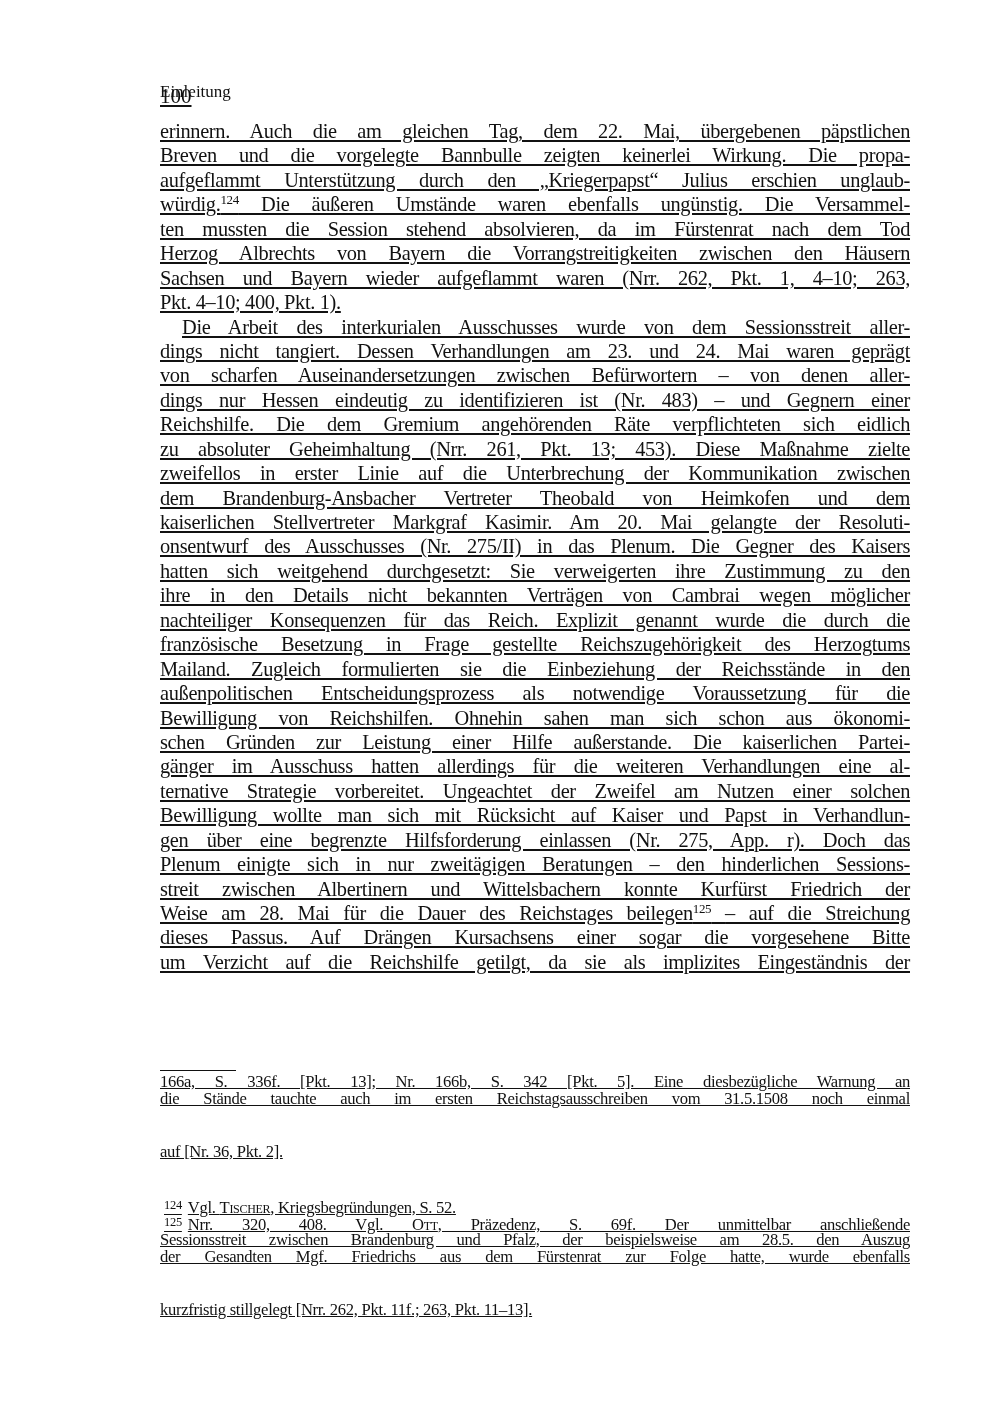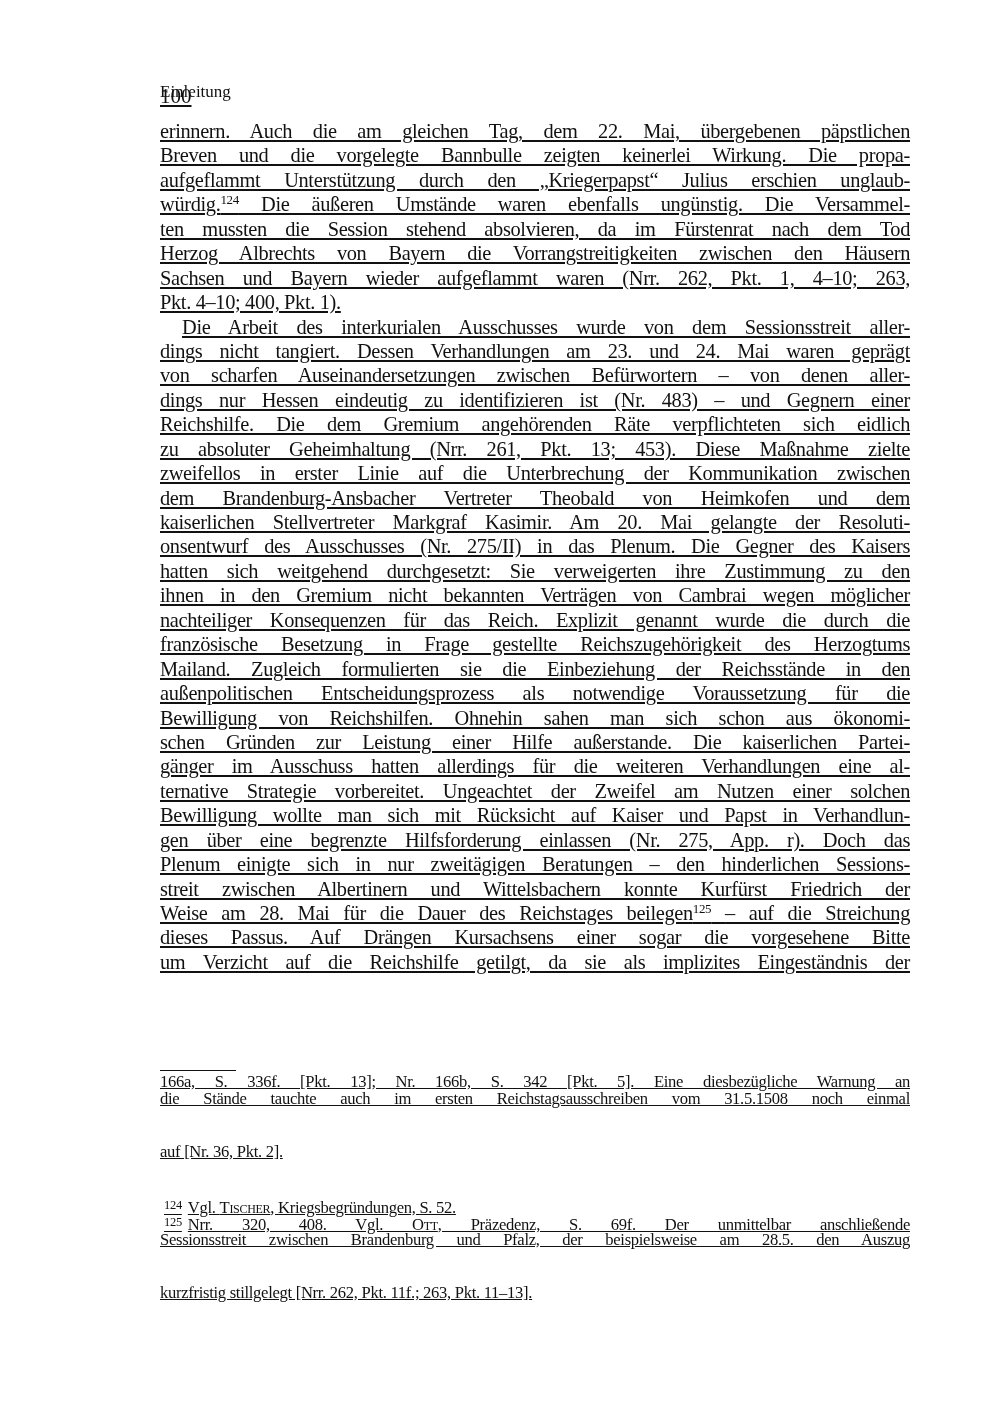--- a/index.html
+++ b/index.html
@@ -44,21 +44,21 @@
   <span class="line">dings nicht tangiert. Dessen Verhandlungen am 23. und 24. Mai waren geprägt</span>
   <span class="line">von scharfen Auseinandersetzungen zwischen Befürwortern – von denen aller-</span>
   <span class="line">dings nur Hessen eindeutig zu identifizieren ist (Nr. 483) – und Gegnern einer</span>
   <span class="line">Reichshilfe. Die dem Gremium angehörenden Räte verpflichteten sich eidlich</span>
   <span class="line">zu absoluter Geheimhaltung (Nrr. 261, Pkt. 13; 453). Diese Maßnahme zielte</span>
   <span class="line">zweifellos in erster Linie auf die Unterbrechung der Kommunikation zwischen</span>
   <span class="line">dem Brandenburg-Ansbacher Vertreter Theobald von Heimkofen und dem</span>
   <span class="line">kaiserlichen Stellvertreter Markgraf Kasimir. Am 20. Mai gelangte der Resoluti-</span>
   <span class="line">onsentwurf des Ausschusses (Nr. 275/II) in das Plenum. Die Gegner des Kaisers</span>
   <span class="line">hatten sich weitgehend durchgesetzt: Sie verweigerten ihre Zustimmung zu den</span>
-  <span class="line">ihnen in den Gremium nicht bekannten Verträgen von Cambrai wegen möglicher</span>
+  <span class="line">ihre in den Details nicht bekannten Verträgen von Cambrai wegen möglicher</span>
   <span class="line">nachteiliger Konsequenzen für das Reich. Explizit genannt wurde die durch die</span>
   <span class="line">französische Besetzung in Frage gestellte Reichszugehörigkeit des Herzogtums</span>
   <span class="line">Mailand. Zugleich formulierten sie die Einbeziehung der Reichsstände in den</span>
   <span class="line">außenpolitischen Entscheidungsprozess als notwendige Voraussetzung für die</span>
   <span class="line">Bewilligung von Reichshilfen. Ohnehin sahen man sich schon aus ökonomi-</span>
   <span class="line">schen Gründen zur Leistung einer Hilfe außerstande. Die kaiserlichen Partei-</span>
   <span class="line">gänger im Ausschuss hatten allerdings für die weiteren Verhandlungen eine al-</span>
   <span class="line">ternative Strategie vorbereitet. Ungeachtet der Zweifel am Nutzen einer solchen</span>
   <span class="line">Bewilligung wollte man sich mit Rücksicht auf Kaiser und Papst in Verhandlun-</span>
   <span class="line">gen über eine begrenzte Hilfsforderung einlassen (Nr. 275, App. r). Doch das</span>
@@ -71,14 +71,15 @@
 
 <div class="fn-rule"></div>
 
 <div class="footnotes">
   <span class="fn-line">166a, S. 336f. [Pkt. 13]; Nr. 166b, S. 342 [Pkt. 5]. Eine diesbezügliche Warnung an</span>
   <span class="fn-line">die Stände tauchte auch im ersten Reichstagsausschreiben vom 31.5.1508 noch einmal</span>
   <span class="fn-line last">auf [Nr. 36, Pkt. 2].</span>
   <span class="fn-line last indent"><span class="fn-num">124</span><span>Vgl. </span><span class="sc">Tischer</span><span>, Kriegsbegründungen, S. 52.</span></span>
   <span class="fn-line indent"><span class="fn-num">125</span><span>Nrr. 320, 408. Vgl. </span><span class="sc">Ott</span><span>, Präzedenz, S. 69f. Der unmittelbar anschließende</span></span>
   <span class="fn-line">Sessionsstreit zwischen Brandenburg und Pfalz, der beispielsweise am 28.5. den Auszug</span>
+  <span class="fn-line">der Gesandten Mgf. Friedrichs aus dem Fürstenrat zur Folge hatte, wurde ebenfalls</span>
   <span class="fn-line last">kurzfristig stillgelegt [Nrr. 262, Pkt. 11f.; 263, Pkt. 11–13].</span>
 </div>
 
 </body></html>

